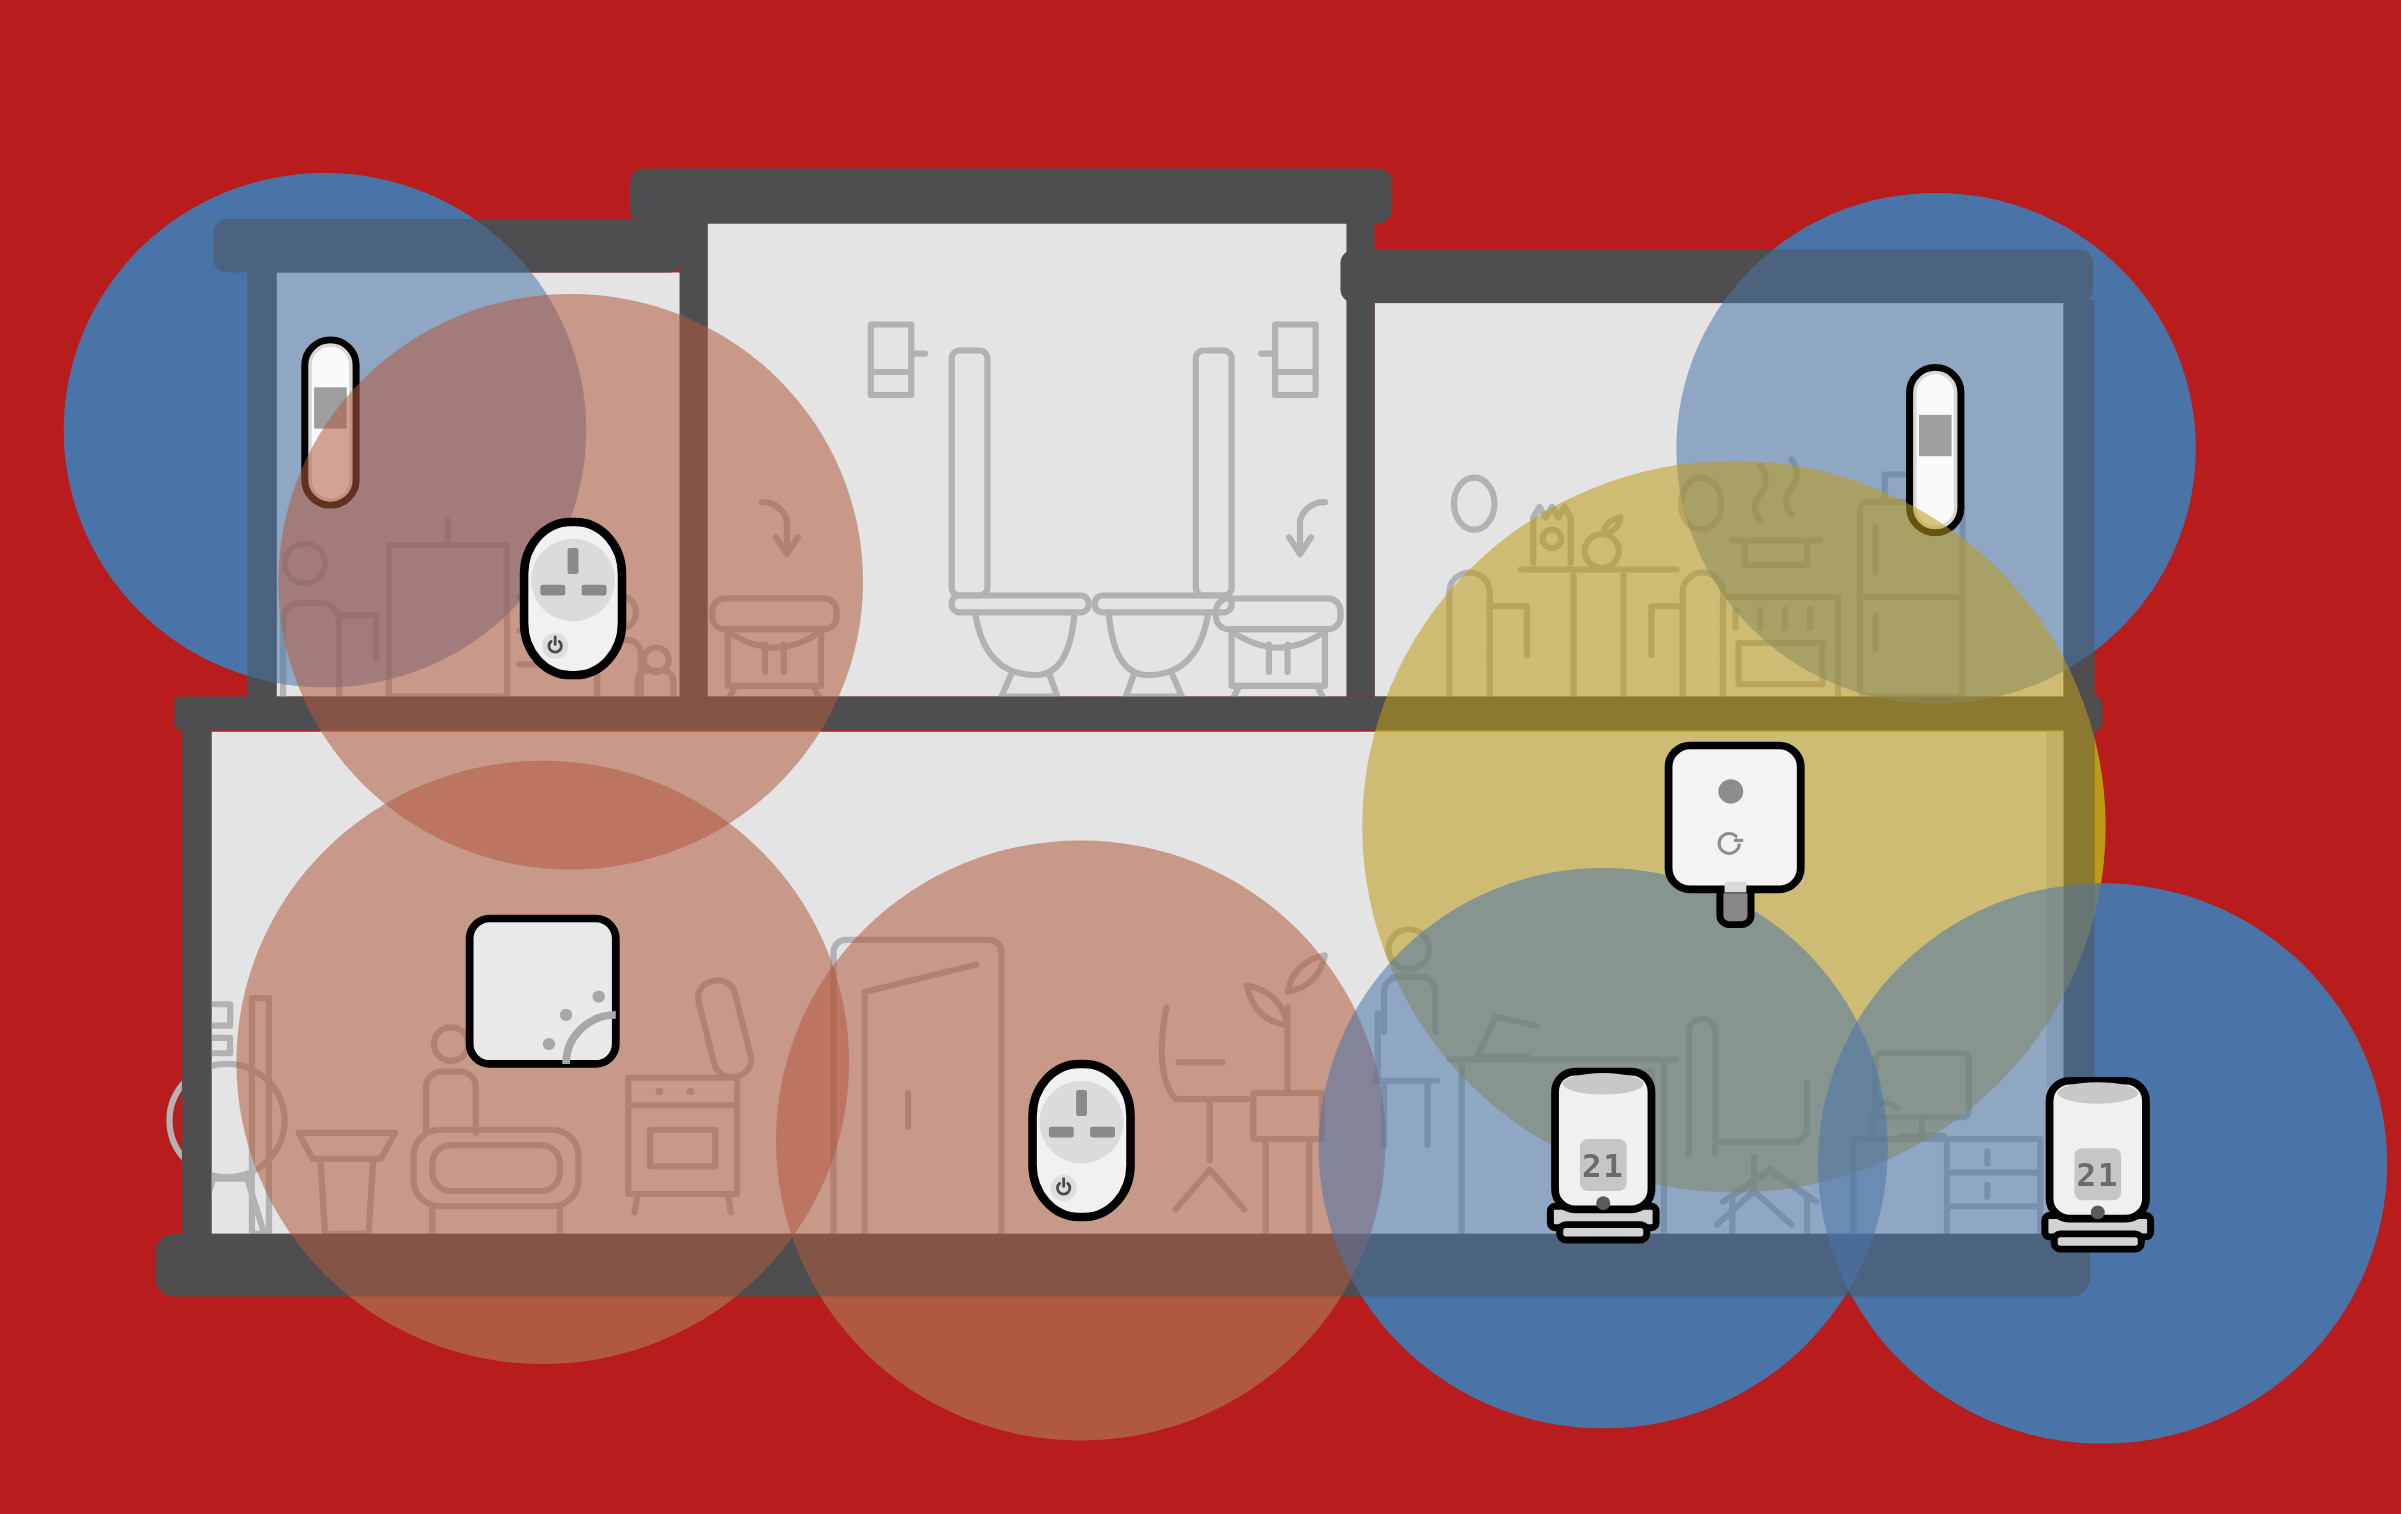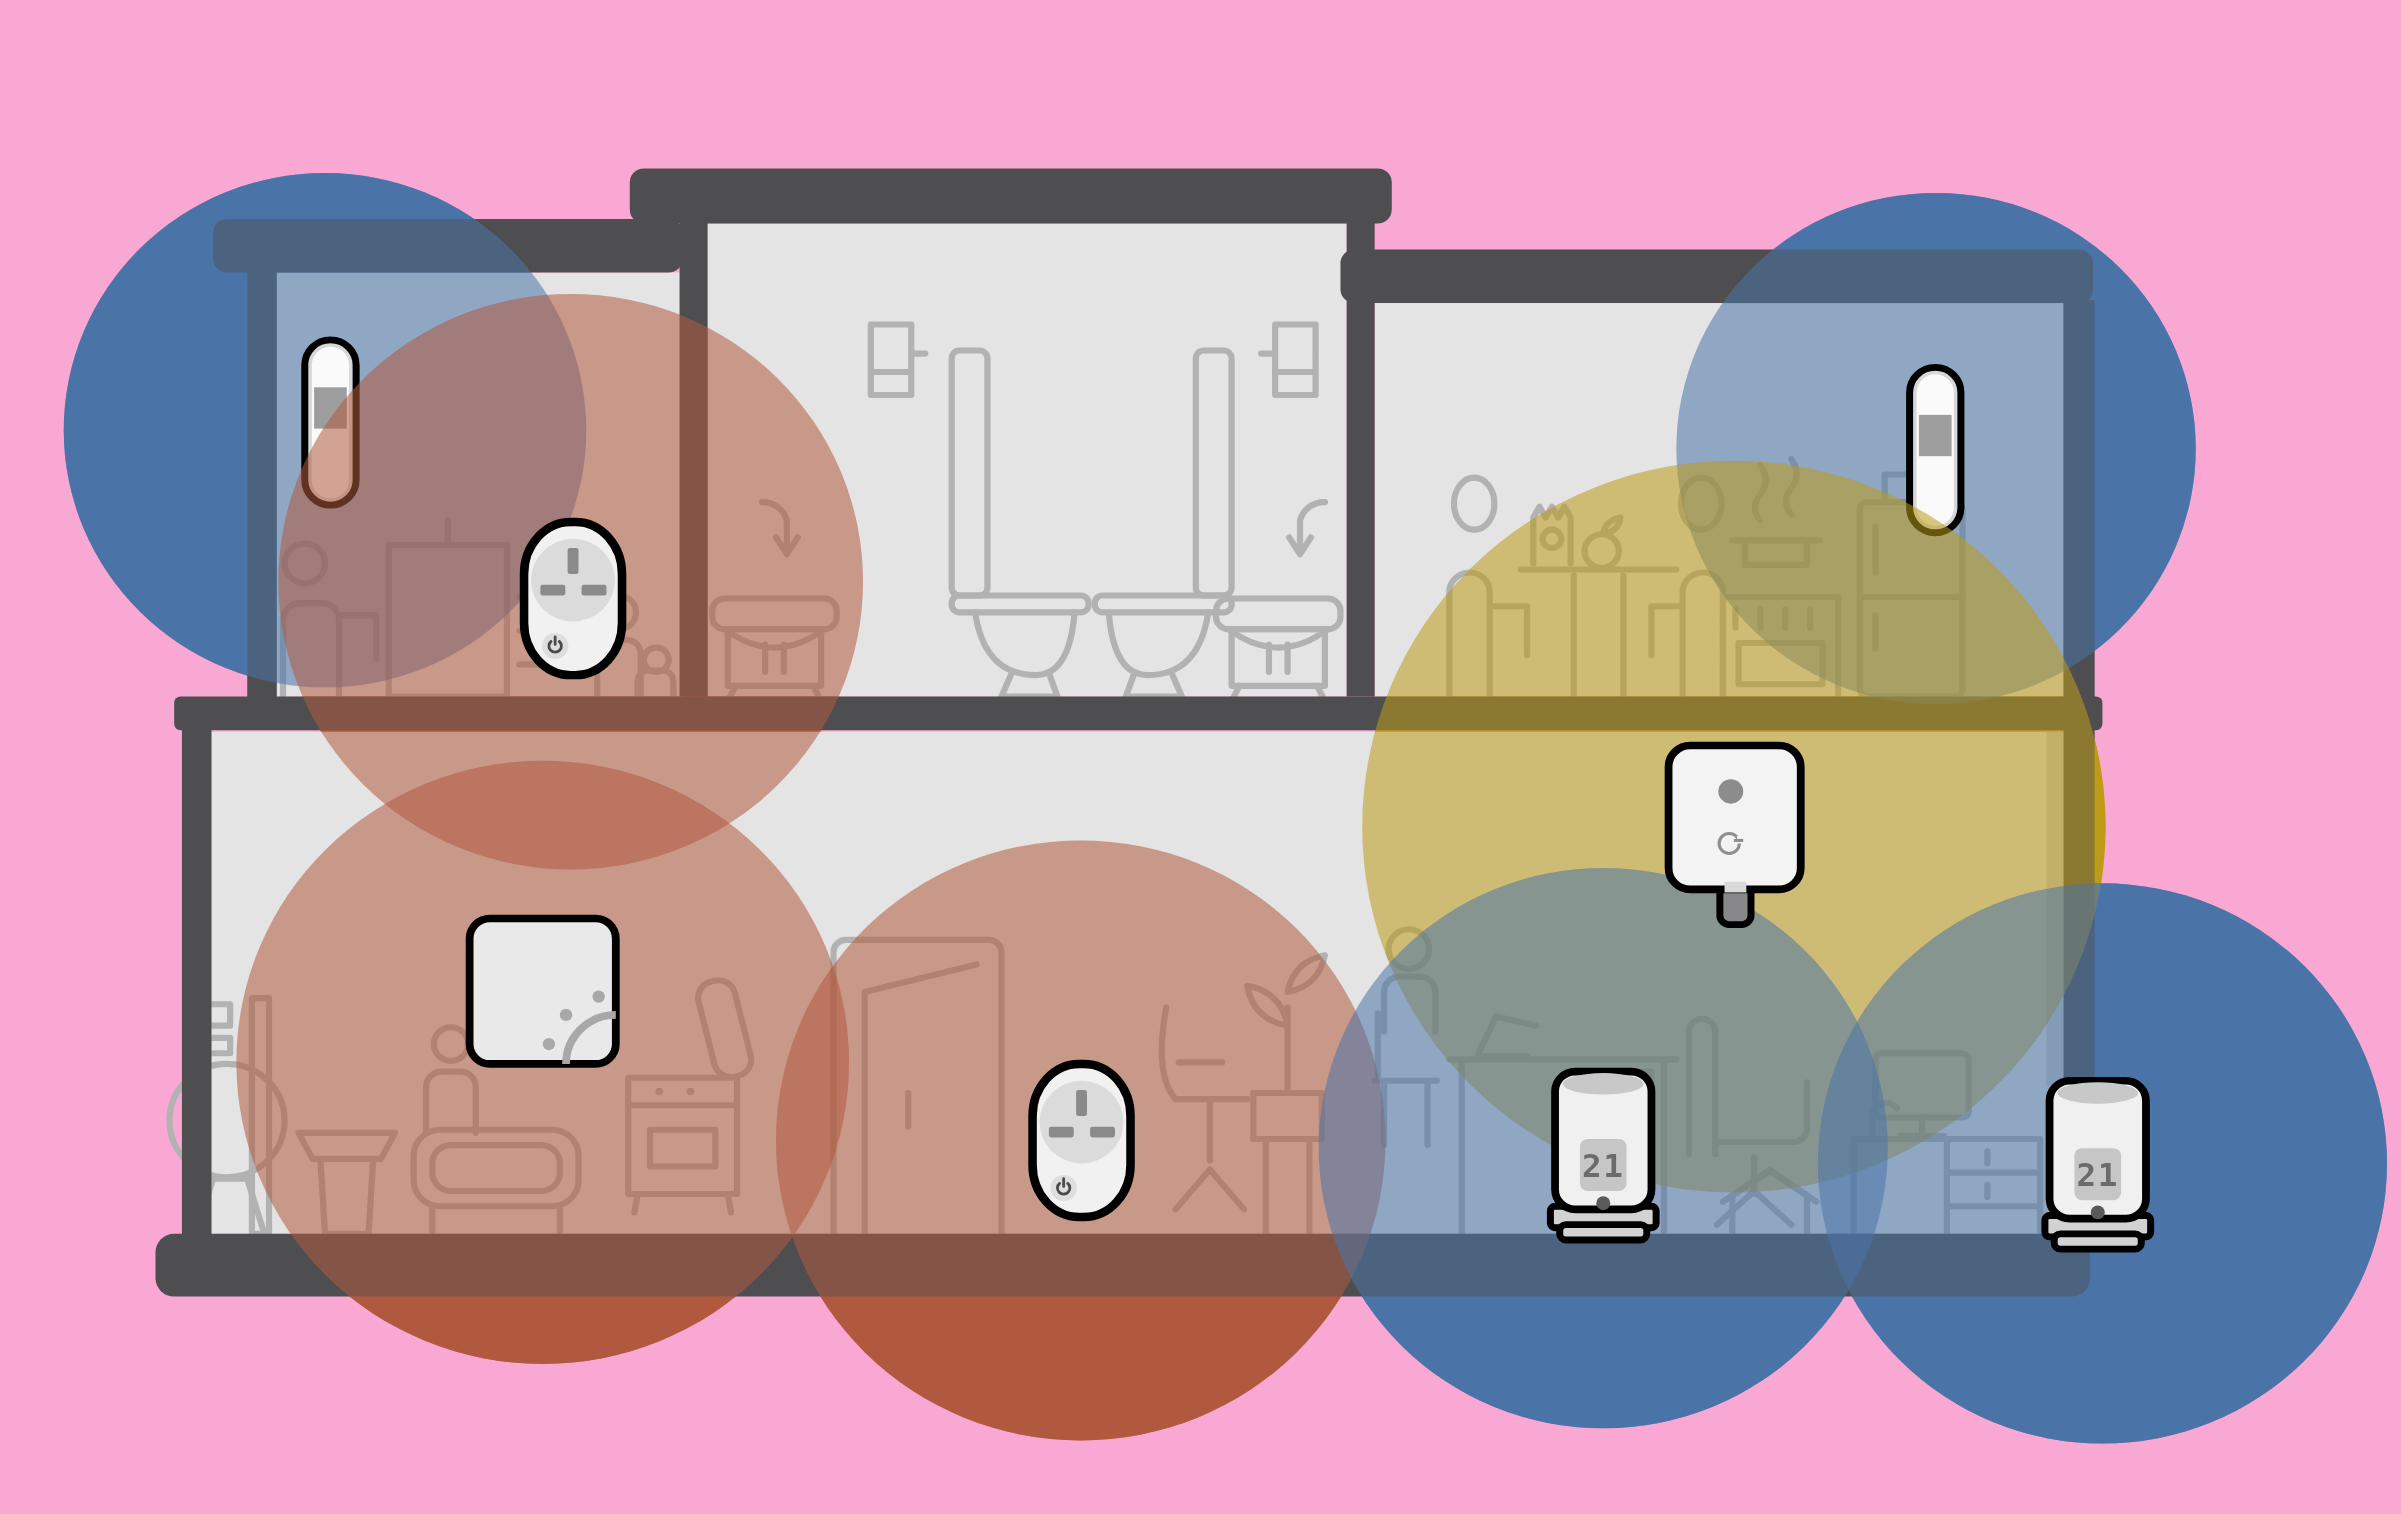--- a/index.html
+++ b/index.html
@@ -1,16 +1,16 @@
 <!DOCTYPE html>
 <html style="font-size:9px"><head>
 <meta charset="utf-8">
 <style>
   html,body{margin:0;padding:0;background:#000;}
-  .stage{position:relative;width:2401px;height:1514px;background:#f9a8d4;overflow:hidden;}
+  .stage{position:relative;width:2401px;height:1514px;background:#b91c1c;overflow:hidden;}
   .stage svg{position:absolute;left:0;top:0;width:100%;height:100%;}
   .furn{fill:none;stroke:#B2B2B2;stroke-width:4;stroke-linecap:round;stroke-linejoin:round;}
   .ovl{fill-opacity:.55;}
   .thermo-text{font-family:"DejaVu Sans Mono",monospace;font-weight:bold;font-size:21px;fill:#6B6B6B;letter-spacing:1px;text-anchor:middle;}
 </style>
 </head>
 <body>
 
 <div class="stage">
 <svg viewBox="0 0 1544 989" preserveAspectRatio="none">

